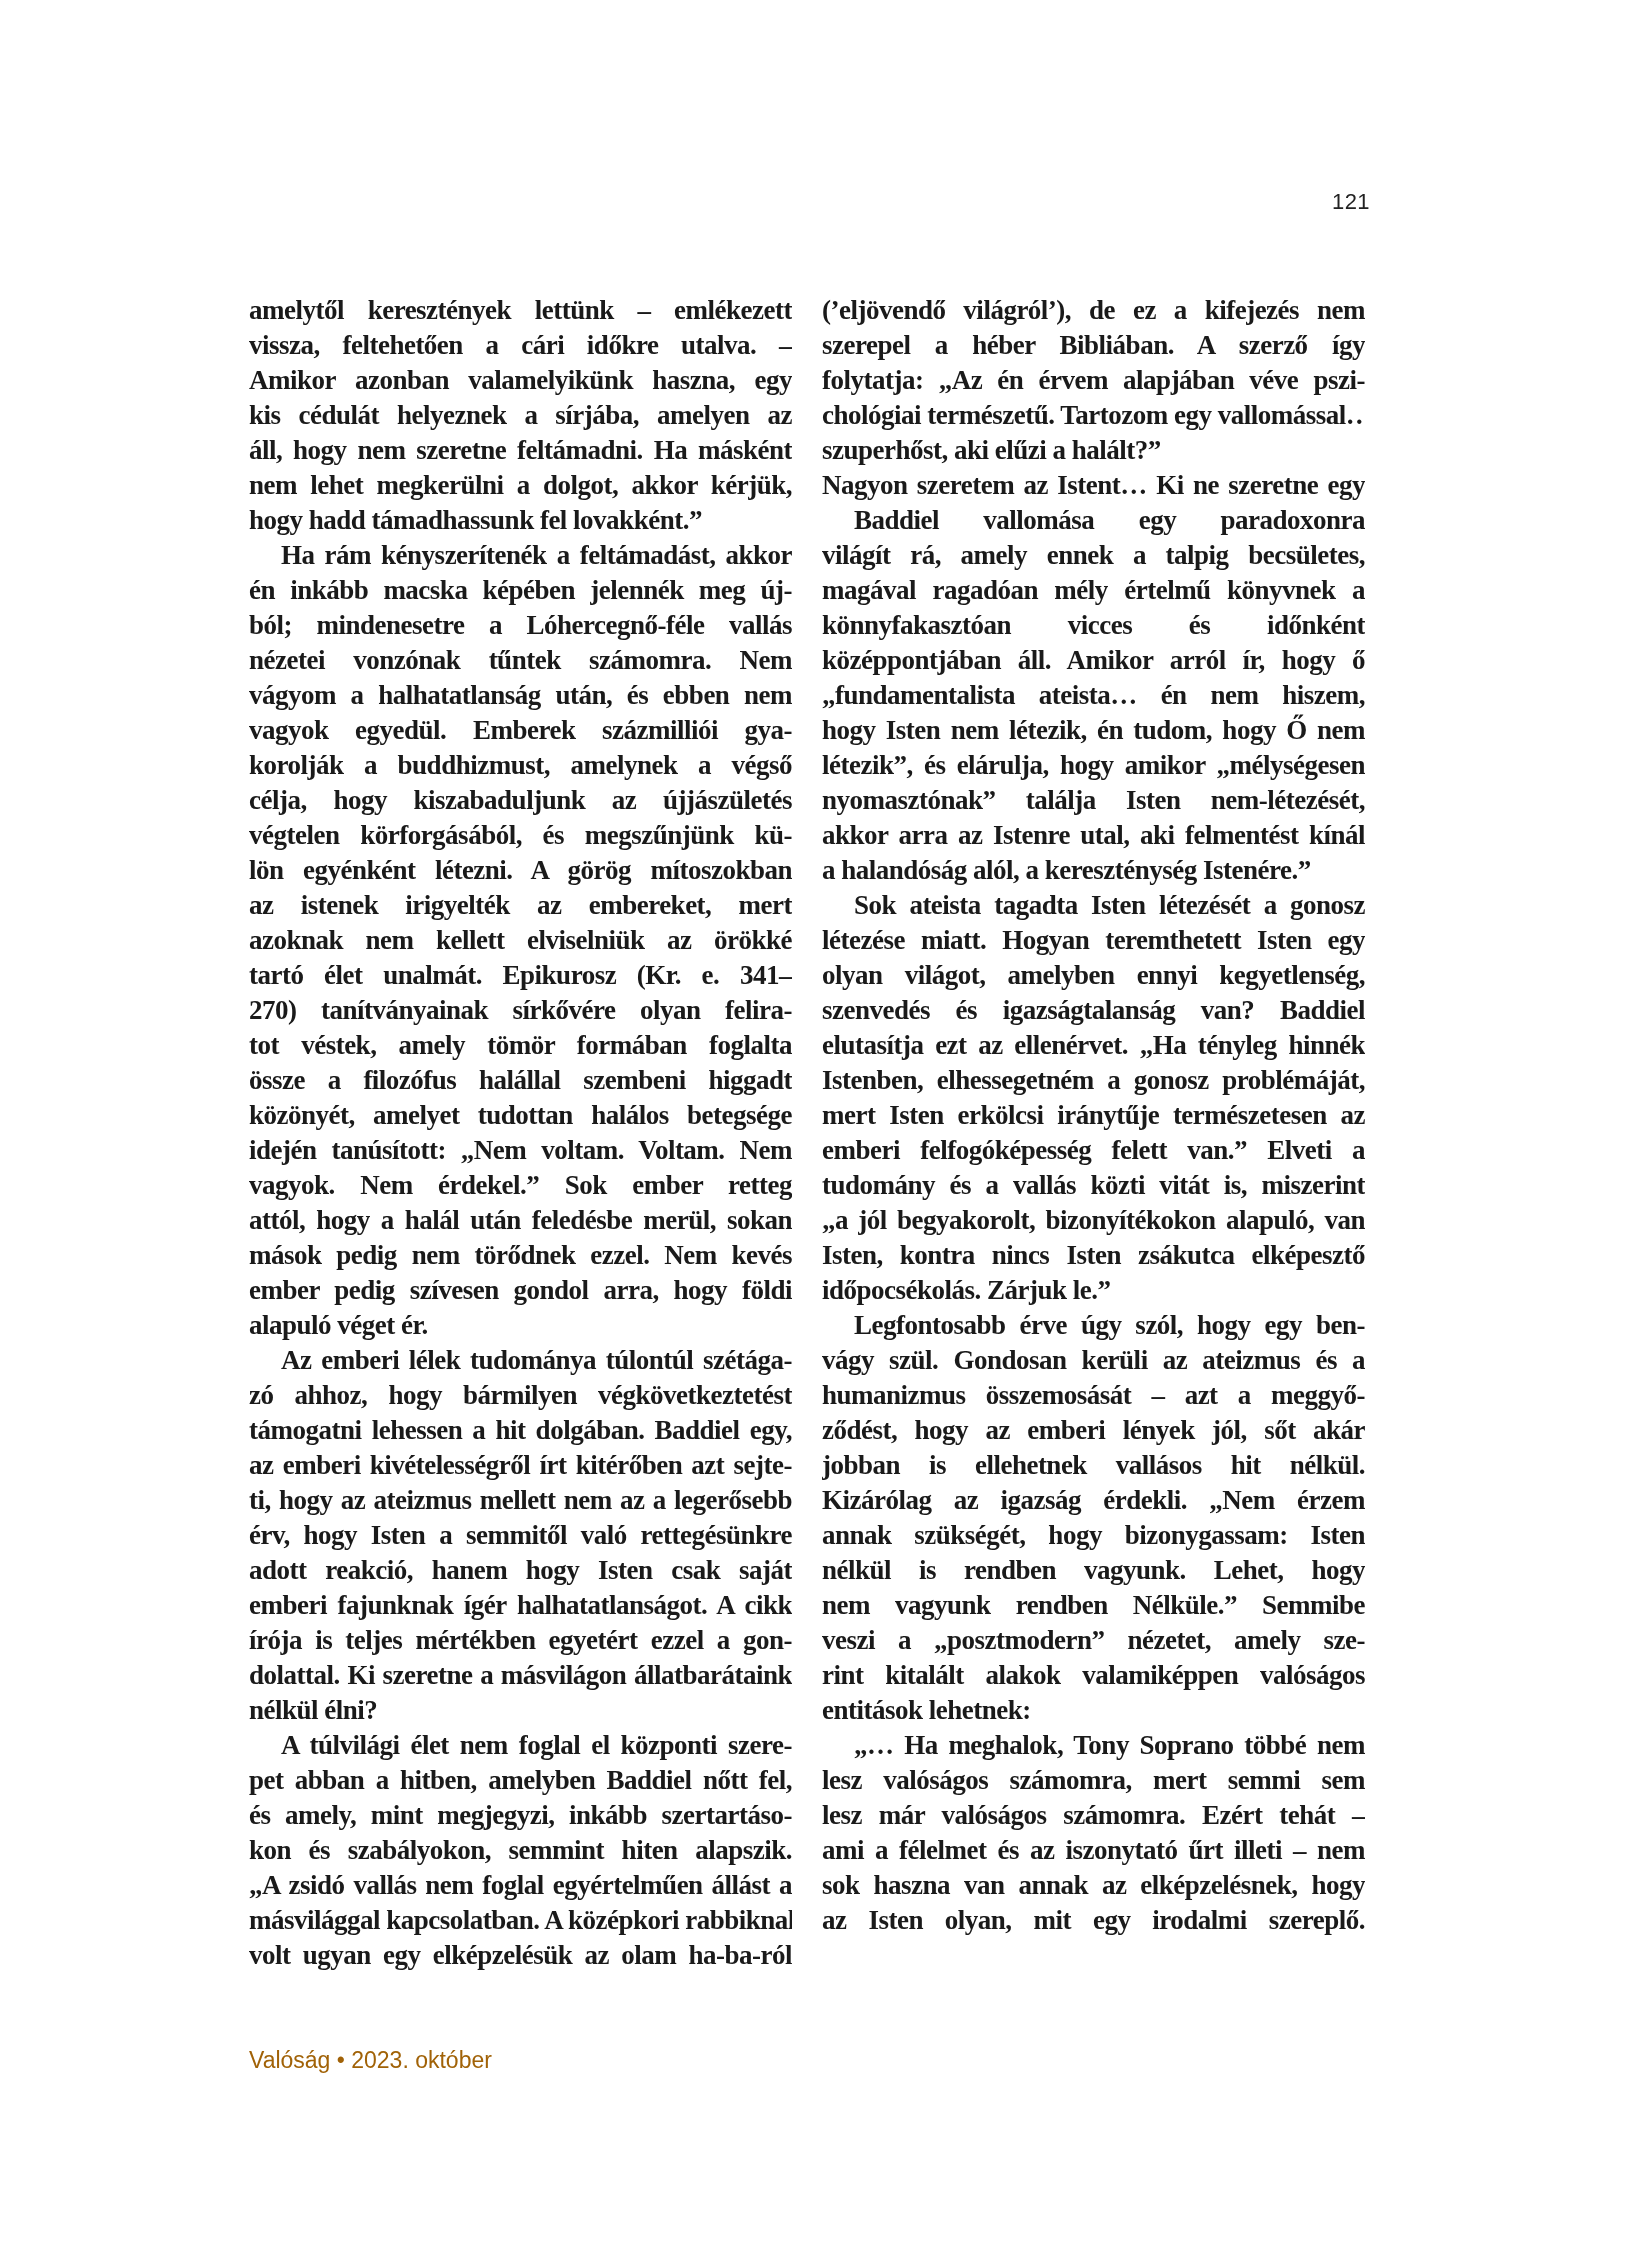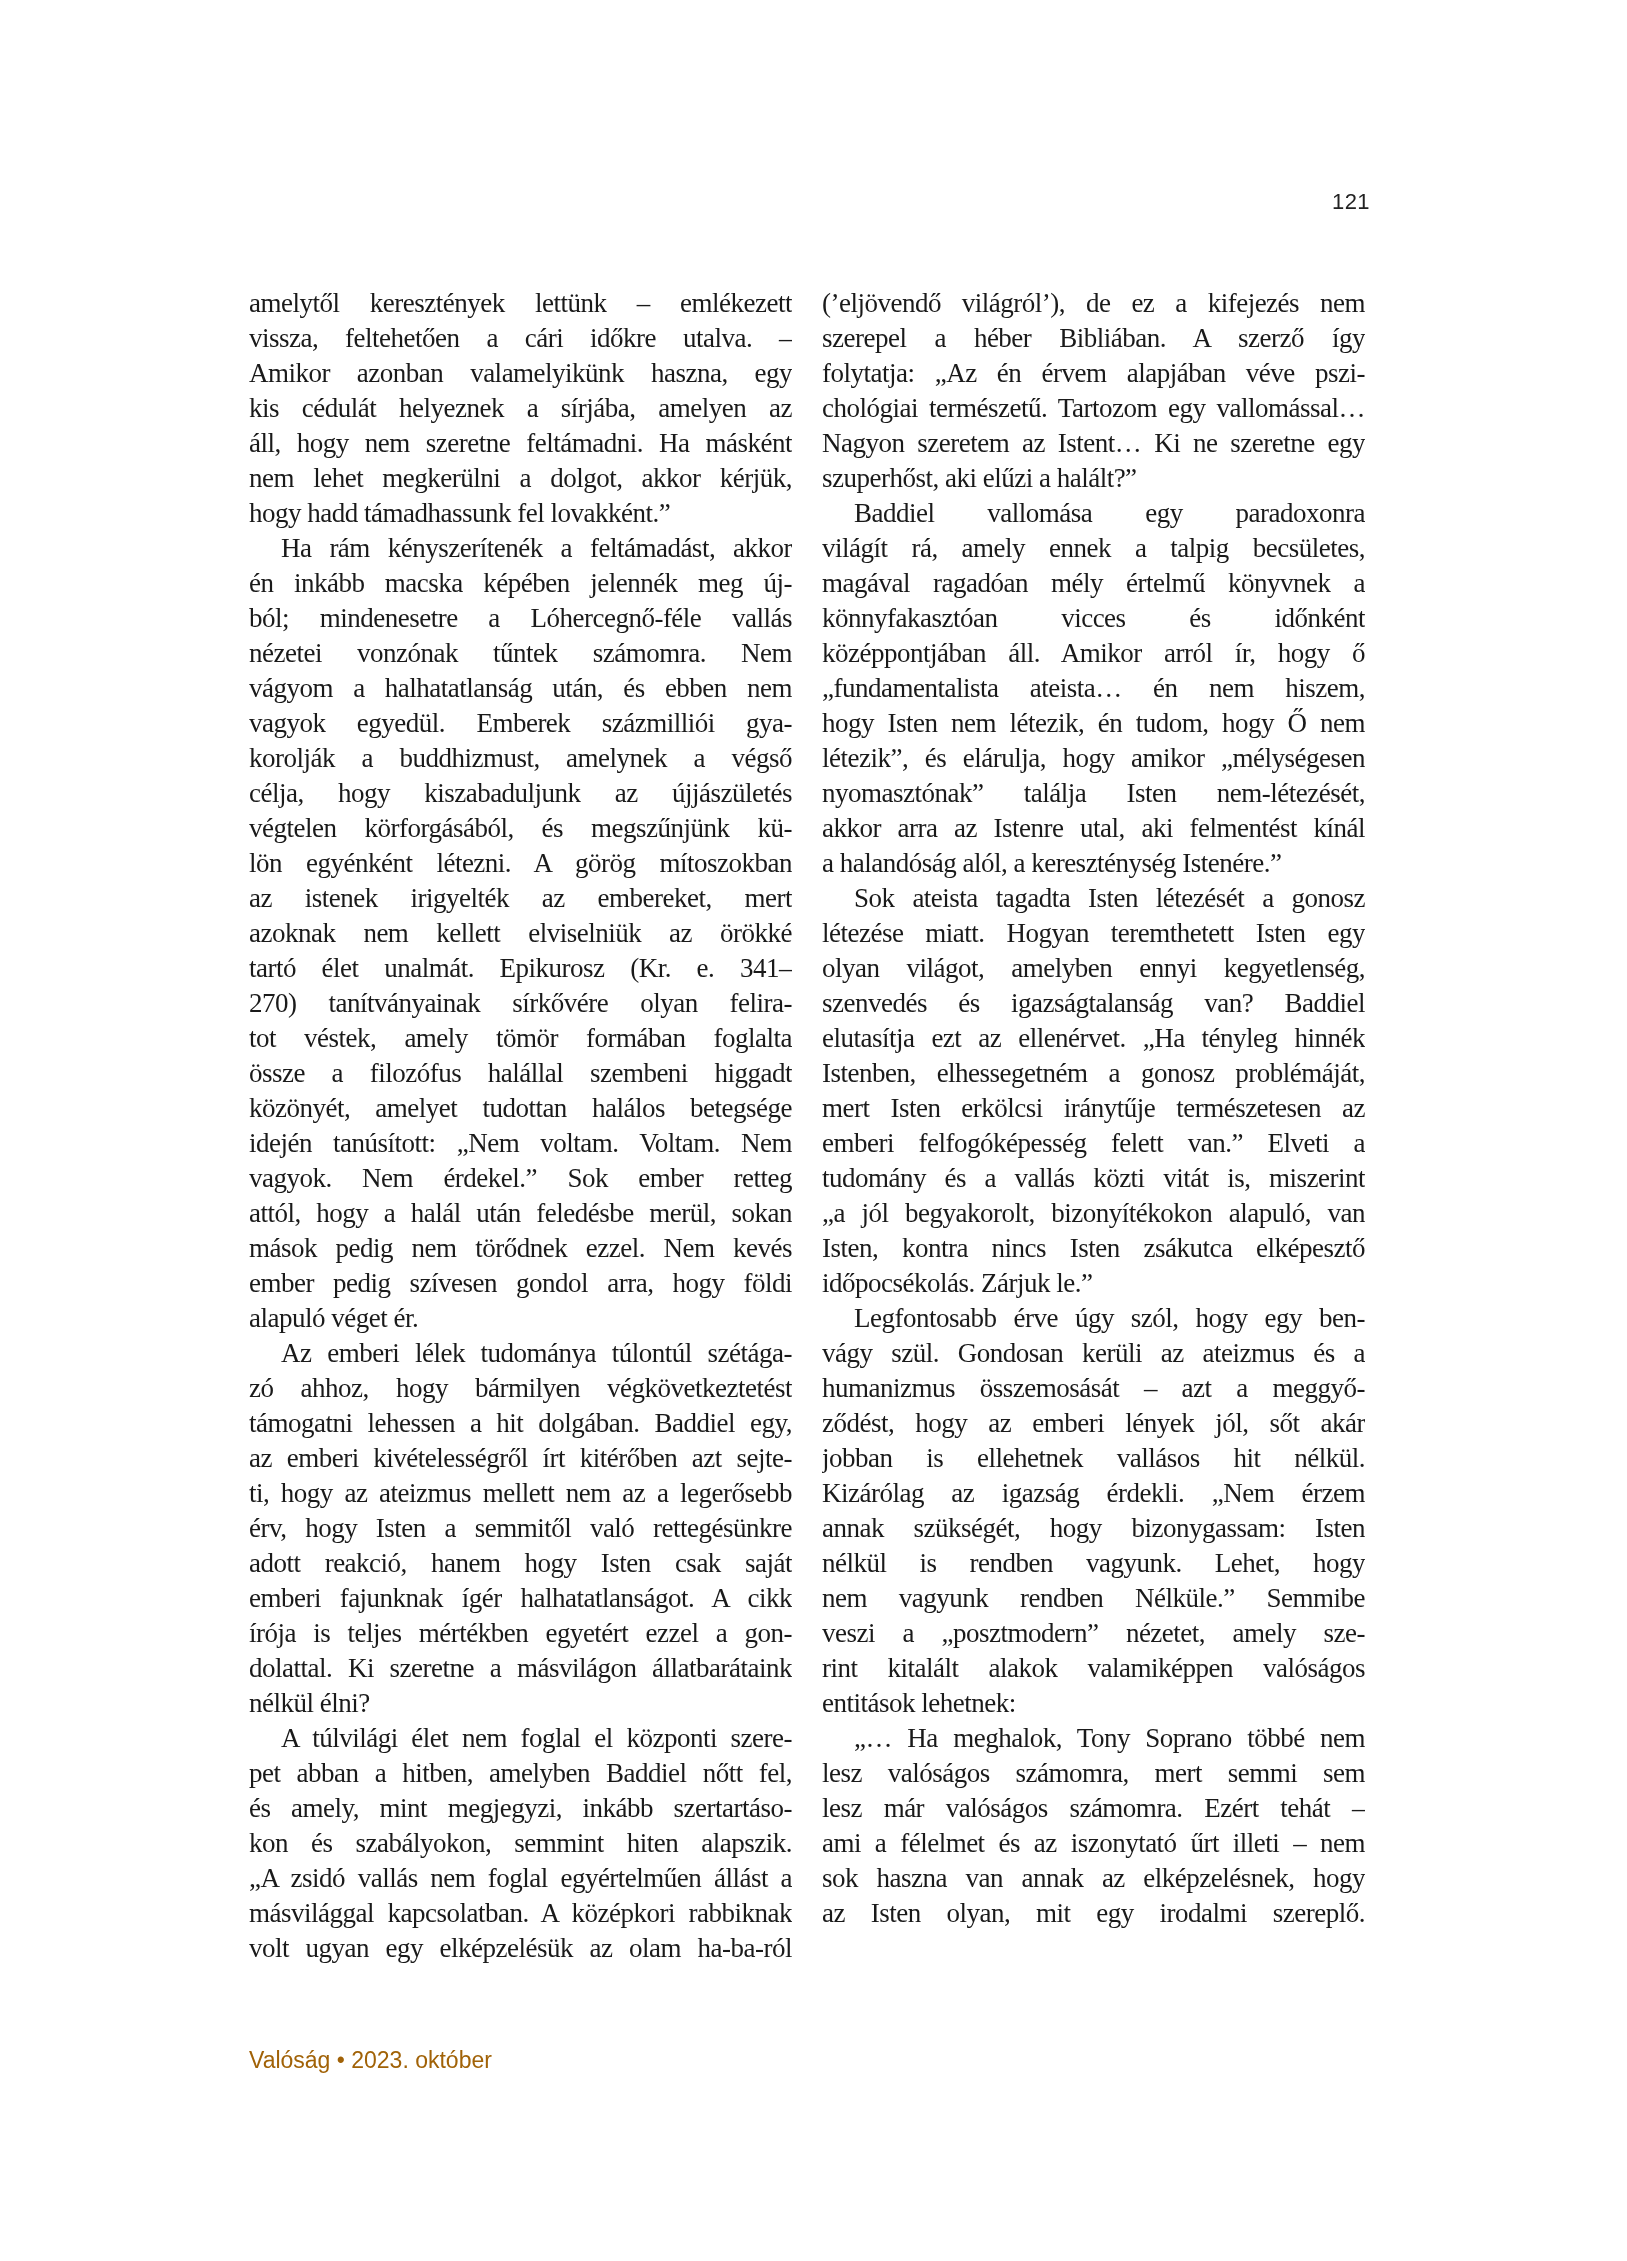--- a/index.html
+++ b/index.html
@@ -3,21 +3,21 @@
 <meta charset="utf-8">
 <style>
   html, body { margin: 0; padding: 0; background: #ffffff; }
   body { width: 1628px; height: 2261px; position: relative; overflow: hidden; }
   .page { position: absolute; left: 0; top: 0; width: 1628px; height: 1858px; background: #fff; }
   .page-number {
     position: absolute; left: 1332px; top: 189px;
     font-family: "Liberation Sans", sans-serif; font-size: 22px; color: #222;
     letter-spacing: 0.4px;
   }
-  .col { position: absolute; top: 286px; }
+  .col { position: absolute; top: 293px; font-weight: bold; }
   .col-left { left: 249px; width: 543px; }
   .col-right { left: 822px; width: 543px; }
   .line {
     display: block; height: 35px; line-height: 35px;
     font-family: "Liberation Serif", serif; font-size: 27px; color: #1a1a1a;
     text-align: justify; text-align-last: justify; white-space: nowrap;
     overflow: hidden; letter-spacing: -0.5px; transform-origin: left center;
   }
   .line.last { text-align-last: left; }
   .line.indent { padding-left: 32px; }
@@ -89,22 +89,22 @@
         <span class="line">másvilággal kapcsolatban. A középkori rabbiknak</span>
         <span class="line">volt ugyan egy elképzelésük az olam ha-ba-ról</span>
       </div>
     </div>
   <div class="col col-right" id="col-right">
       <div>
         <span class="line">(’eljövendő világról’), de ez a kifejezés nem</span>
         <span class="line">szerepel a héber Bibliában. A szerző így</span>
         <span class="line">folytatja: „Az én érvem alapjában véve pszi-</span>
         <span class="line">chológiai természetű. Tartozom egy vallomással…</span>
+        <span class="line last">szuperhőst, aki elűzi a halált?”</span>
         <span class="line">Nagyon szeretem az Istent… Ki ne szeretne egy</span>
-        <span class="line last">szuperhőst, aki elűzi a halált?”</span>
       </div>
       <div>
         <span class="line indent">Baddiel vallomása egy paradoxonra</span>
         <span class="line">világít rá, amely ennek a talpig becsületes,</span>
         <span class="line">magával ragadóan mély értelmű könyvnek a</span>
         <span class="line">könnyfakasztóan vicces és időnként</span>
         <span class="line">középpontjában áll. Amikor arról ír, hogy ő</span>
         <span class="line">„fundamentalista ateista… én nem hiszem,</span>
         <span class="line">hogy Isten nem létezik, én tudom, hogy Ő nem</span>
         <span class="line">létezik”, és elárulja, hogy amikor „mélységesen</span>

